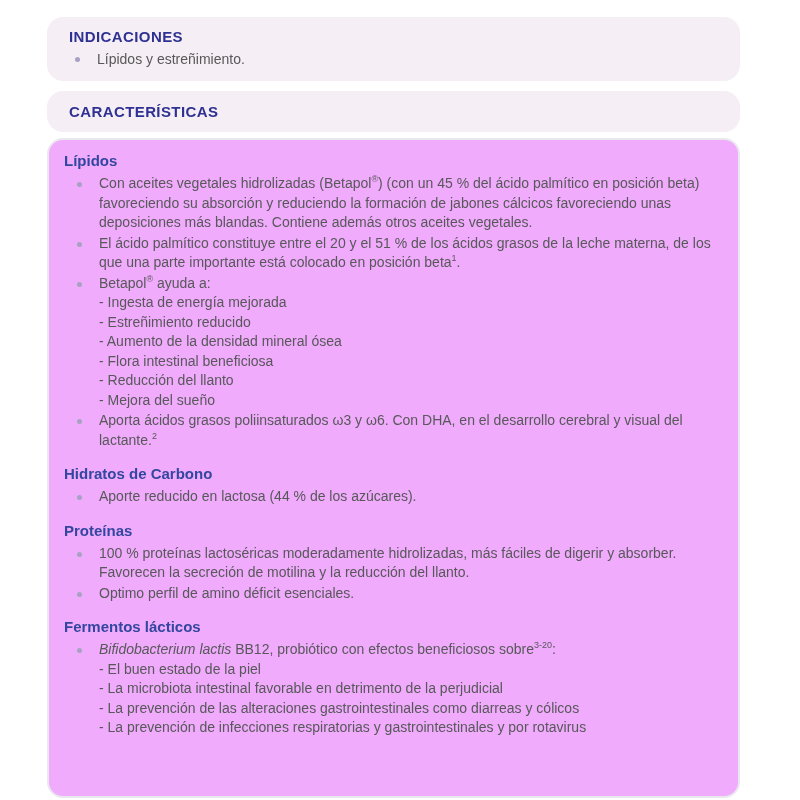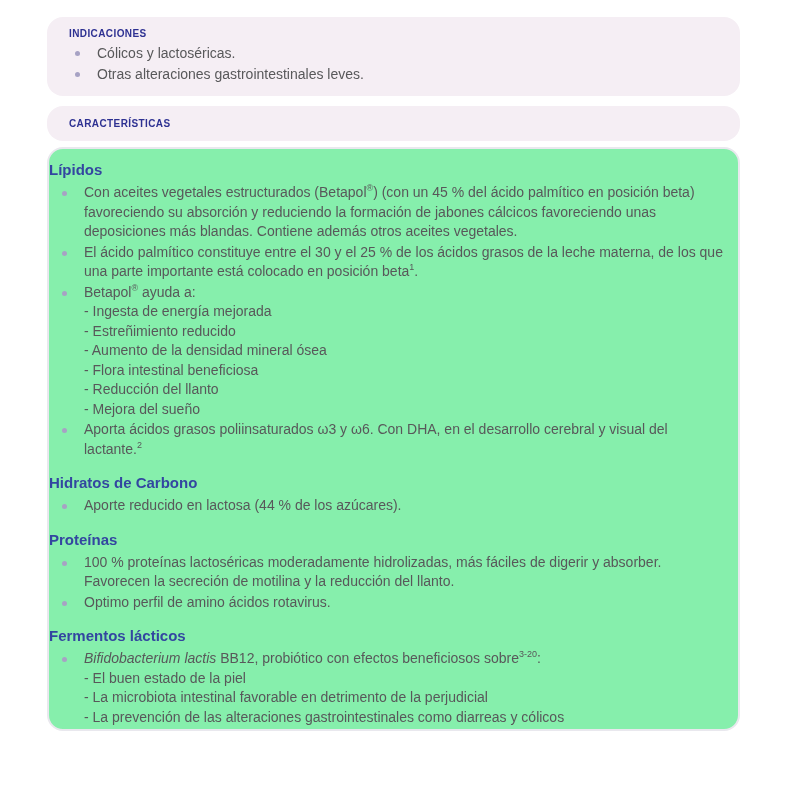--- a/index.html
+++ b/index.html
@@ -20,21 +20,21 @@
     overflow:hidden;
   }
   .wrap{padding:17px 60px 0 47px;}
   .panel{
     background:var(--panel-bg);
     border-radius:16px;
     padding:9px 18px 11px 15px;
   }
   .panel-title{
     margin:2px 0 4px 7px;
-    font-size:10px;
+    font-size:15px;
     font-weight:bold;
     letter-spacing:.4px;
     color:var(--title);
   }
   .panel.slim{margin-top:10px;padding:10px 18px 10px 15px;}
   .panel.slim .panel-title{margin-bottom:2px;}
   .bullet-list{list-style:none;margin:0;padding:0;}
   .bullet-list li{
     display:flex;
     font-size:14px;
@@ -47,25 +47,25 @@
     content:"";
     display:block;
     width:5px;height:5px;border-radius:50%;
     background:var(--bullet);
     margin:8px 0 0 13px;
   }
   .li-text{flex:1 1 auto;}
   .subline{display:block;}
   .content-box{
     margin-top:6px;
-    background:#86efac;
+    background:#f0abfc;
     border:2px solid var(--content-border);
     border-radius:16px;
-    padding:4px 14px 12px 0;
-    height:584px;
+    padding:4px 14px 12px 15px;
+    height:660px;
     overflow:hidden;
   }
   .content-box h3{
     font-size:15px;
     font-weight:bold;
     color:var(--subtitle);
     margin:15px 0 5px 0;
   }
   .content-box h3:first-child{margin-top:8px;}
   sup{font-size:9px;line-height:0;}
@@ -74,43 +74,39 @@
 </head>
 <body>
 
 <div class="wrap">
 
   <div class="panel">
     <h2 class="panel-title">INDICACIONES</h2>
     <ul class="bullet-list">
         <li>
           <span class="dot"></span>
-          <span class="li-text"><span>Cólicos y lactoséricas.</span></span>
-        </li>
-        <li>
-          <span class="dot"></span>
-          <span class="li-text"><span>Otras alteraciones gastrointestinales leves.</span></span>
+          <span class="li-text"><span>Lípidos y estreñimiento.</span></span>
         </li>
       </ul>
   </div>
 
   <div class="panel slim">
     <h2 class="panel-title">CARACTERÍSTICAS</h2>
   </div>
 
   <div class="content-box" id="content-box">
       <h3>Lípidos</h3>
       <ul class="bullet-list">
         <li>
           <span class="dot"></span>
-          <span class="li-text"><span>Con aceites vegetales estructurados (Betapol</span><sup>®</sup><span>) (con un 45 % del ácido palmítico en posición beta) favoreciendo su absorción y reduciendo la formación de jabones cálcicos favoreciendo unas deposiciones más blandas. Contiene además otros aceites vegetales.</span></span>
+          <span class="li-text"><span>Con aceites vegetales hidrolizadas (Betapol</span><sup>®</sup><span>) (con un 45 % del ácido palmítico en posición beta) favoreciendo su absorción y reduciendo la formación de jabones cálcicos favoreciendo unas deposiciones más blandas. Contiene además otros aceites vegetales.</span></span>
         </li>
         <li>
           <span class="dot"></span>
-          <span class="li-text"><span>El ácido palmítico constituye entre el 30 y el 25 % de los ácidos grasos de la leche materna, de los que una parte importante está colocado en posición beta</span><sup>1</sup><span>.</span></span>
+          <span class="li-text"><span>El ácido palmítico constituye entre el 20 y el 51 % de los ácidos grasos de la leche materna, de los que una parte importante está colocado en posición beta</span><sup>1</sup><span>.</span></span>
         </li>
         <li>
           <span class="dot"></span>
           <span class="li-text"><span>Betapol</span><sup>®</sup><span> ayuda a:</span><span class="subline">- Ingesta de energía mejorada</span><span class="subline">- Estreñimiento reducido</span><span class="subline">- Aumento de la densidad mineral ósea</span><span class="subline">- Flora intestinal beneficiosa</span><span class="subline">- Reducción del llanto</span><span class="subline">- Mejora del sueño</span></span>
         </li>
         <li>
           <span class="dot"></span>
           <span class="li-text"><span>Aporta ácidos grasos poliinsaturados ω3 y ω6. Con DHA, en el desarrollo cerebral y visual del lactante.</span><sup>2</sup></span>
         </li>
       </ul>
@@ -122,21 +118,21 @@
         </li>
       </ul>
       <h3>Proteínas</h3>
       <ul class="bullet-list">
         <li>
           <span class="dot"></span>
           <span class="li-text"><span>100 % proteínas lactoséricas moderadamente hidrolizadas, más fáciles de digerir y absorber. Favorecen la secreción de motilina y la reducción del llanto.</span></span>
         </li>
         <li>
           <span class="dot"></span>
-          <span class="li-text"><span>Optimo perfil de amino ácidos rotavirus.</span></span>
+          <span class="li-text"><span>Optimo perfil de amino déficit esenciales.</span></span>
         </li>
       </ul>
       <h3>Fermentos lácticos</h3>
       <ul class="bullet-list">
         <li>
           <span class="dot"></span>
           <span class="li-text"><i>Bifidobacterium lactis</i><span> BB12, probiótico con efectos beneficiosos sobre</span><sup>3-20</sup><span>:</span><span class="subline">- El buen estado de la piel</span><span class="subline">- La microbiota intestinal favorable en detrimento de la perjudicial</span><span class="subline">- La prevención de las alteraciones gastrointestinales como diarreas y cólicos</span><span class="subline">- La prevención de infecciones respiratorias y gastrointestinales y por rotavirus</span></span>
         </li>
       </ul>
     </div>

